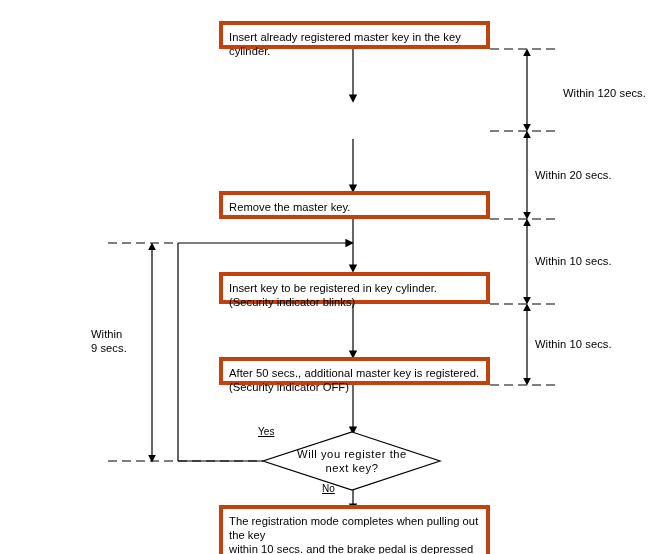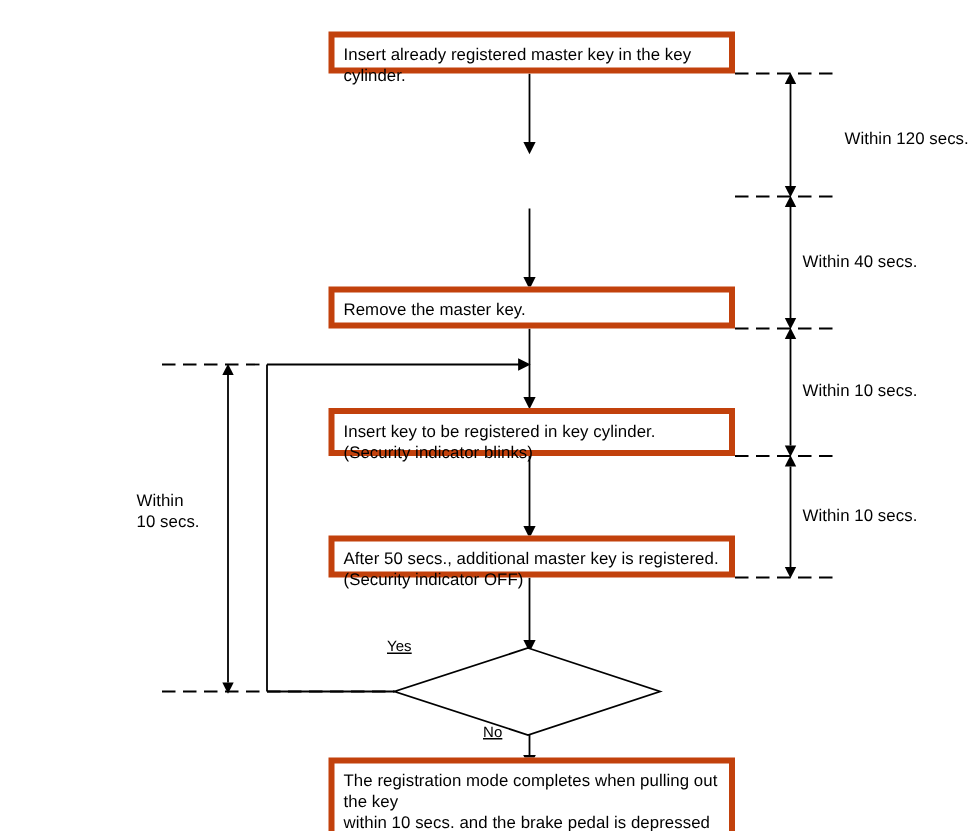--- a/index.html
+++ b/index.html
@@ -139,29 +139,31 @@
 
   <div class="flow-box" style="left:219px; top:191px; width:271px; height:28px;">Remove the master key.</div>
 
   <div class="flow-box" style="left:219px; top:357px; width:271px; height:28px;">After 50 secs., additional master key is registered.
 (Security indicator OFF)</div>
 
   <div class="flow-box" style="left:219px; top:505px; width:271px; height:60px;">The registration mode completes when pulling out the key
 within 10 secs. and the brake pedal is depressed or after
 indicator is off 10 secs. pass.</div>
 
+  <div class="decision-text" style="left:276px; top:447px; width:152px;">Will  you  register  the
+next key?</div>
 
   <div class="branch-label" style="left:258px; top:425px;">Yes</div>
 
   <div class="branch-label" style="left:322px; top:482px;">No</div>
 
   <div class="timing-label" style="left:535px; top:86px;margin-left:28px;">Within 120 secs.</div>
 
-  <div class="timing-label" style="left:535px; top:168px;">Within 40 secs.</div>
+  <div class="timing-label" style="left:535px; top:168px;">Within 20 secs.</div>
 
   <div class="timing-label" style="left:535px; top:254px;">Within 10 secs.</div>
 
   <div class="timing-label" style="left:535px; top:337px;">Within 10 secs.</div>
 
   <div class="timing-label" style="left:91px; top:327px;">Within
-10 secs.</div>
+9 secs.</div>
 
 </div>
 
 </body></html>

